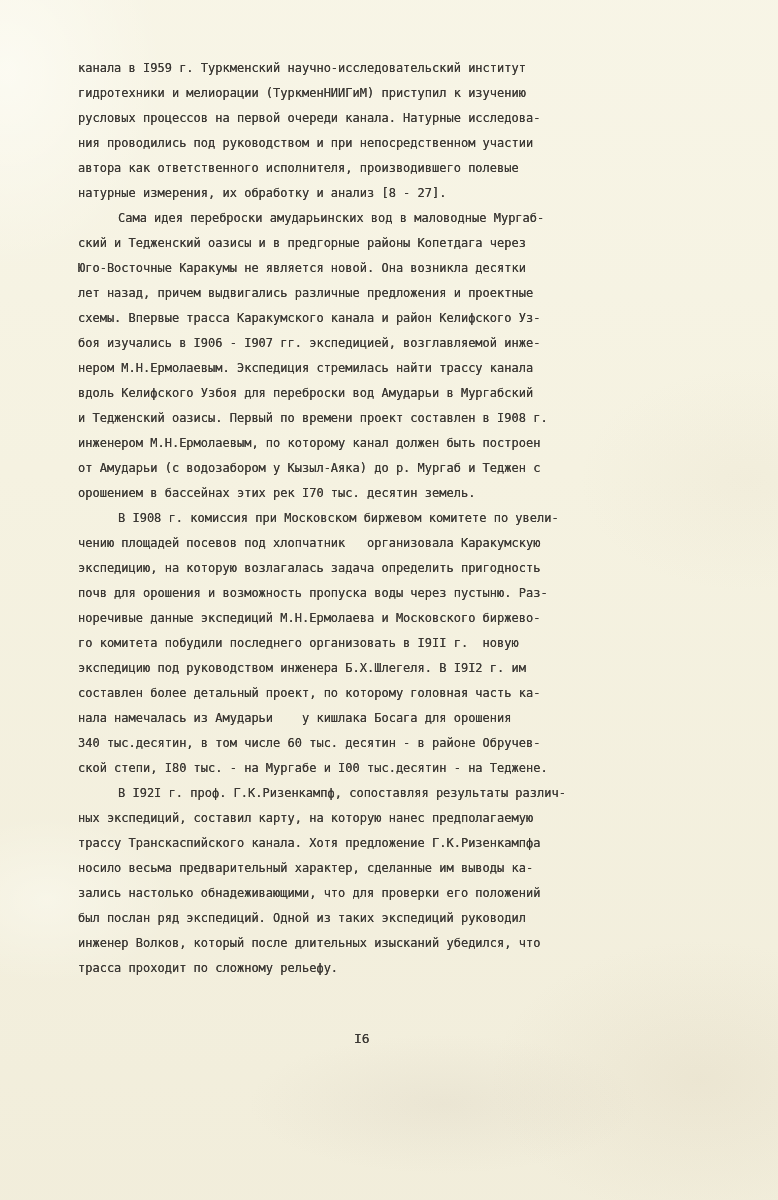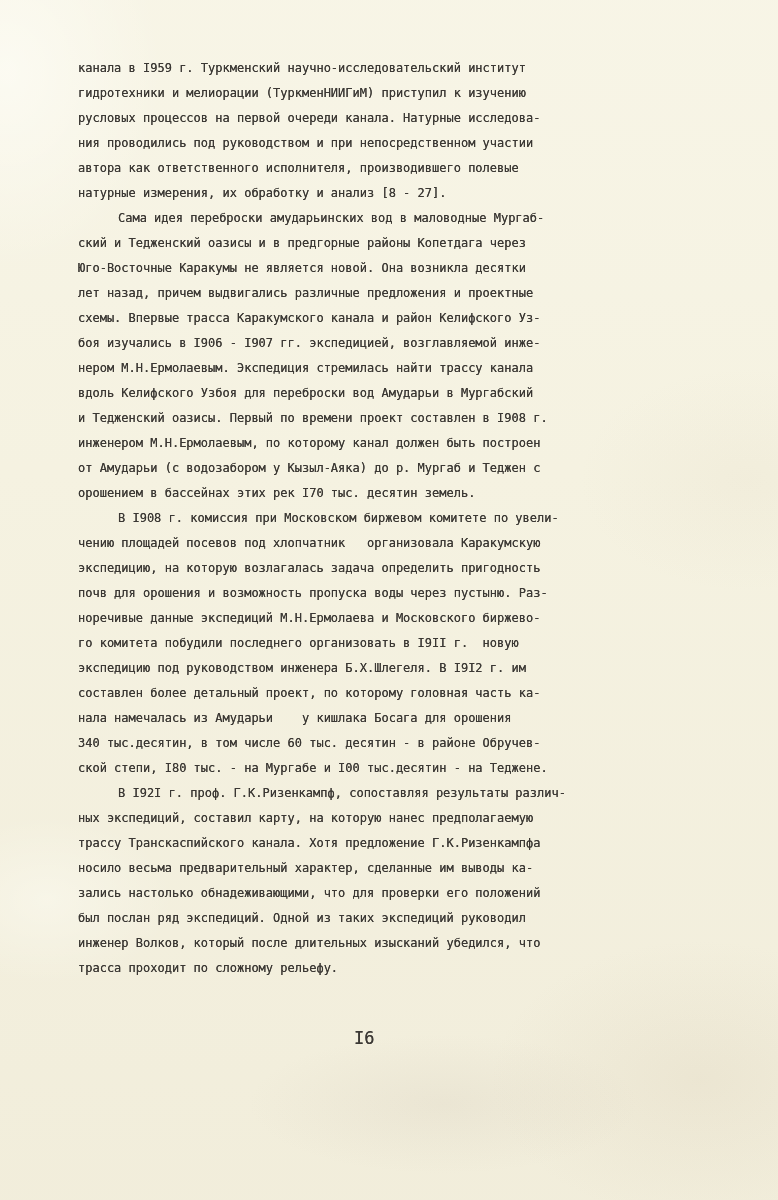--- a/index.html
+++ b/index.html
@@ -49,21 +49,21 @@
 
   .para.indented {
     text-indent: 40px;              
   }
 
   .page-number {
     position: absolute;
     left: 354px;
     top: 1026px;
     font-family: "DejaVu Sans Mono", "Liberation Mono", monospace;
-    font-size: 17px;
+    font-size: 13px;
     line-height: 25px;
     color: #3b3834;
     text-shadow: 0 0 0.6px rgba(52, 48, 44, 0.85);
   }
 </style>
 </head>
 <body>
 
 <div class="scan-page">
 

